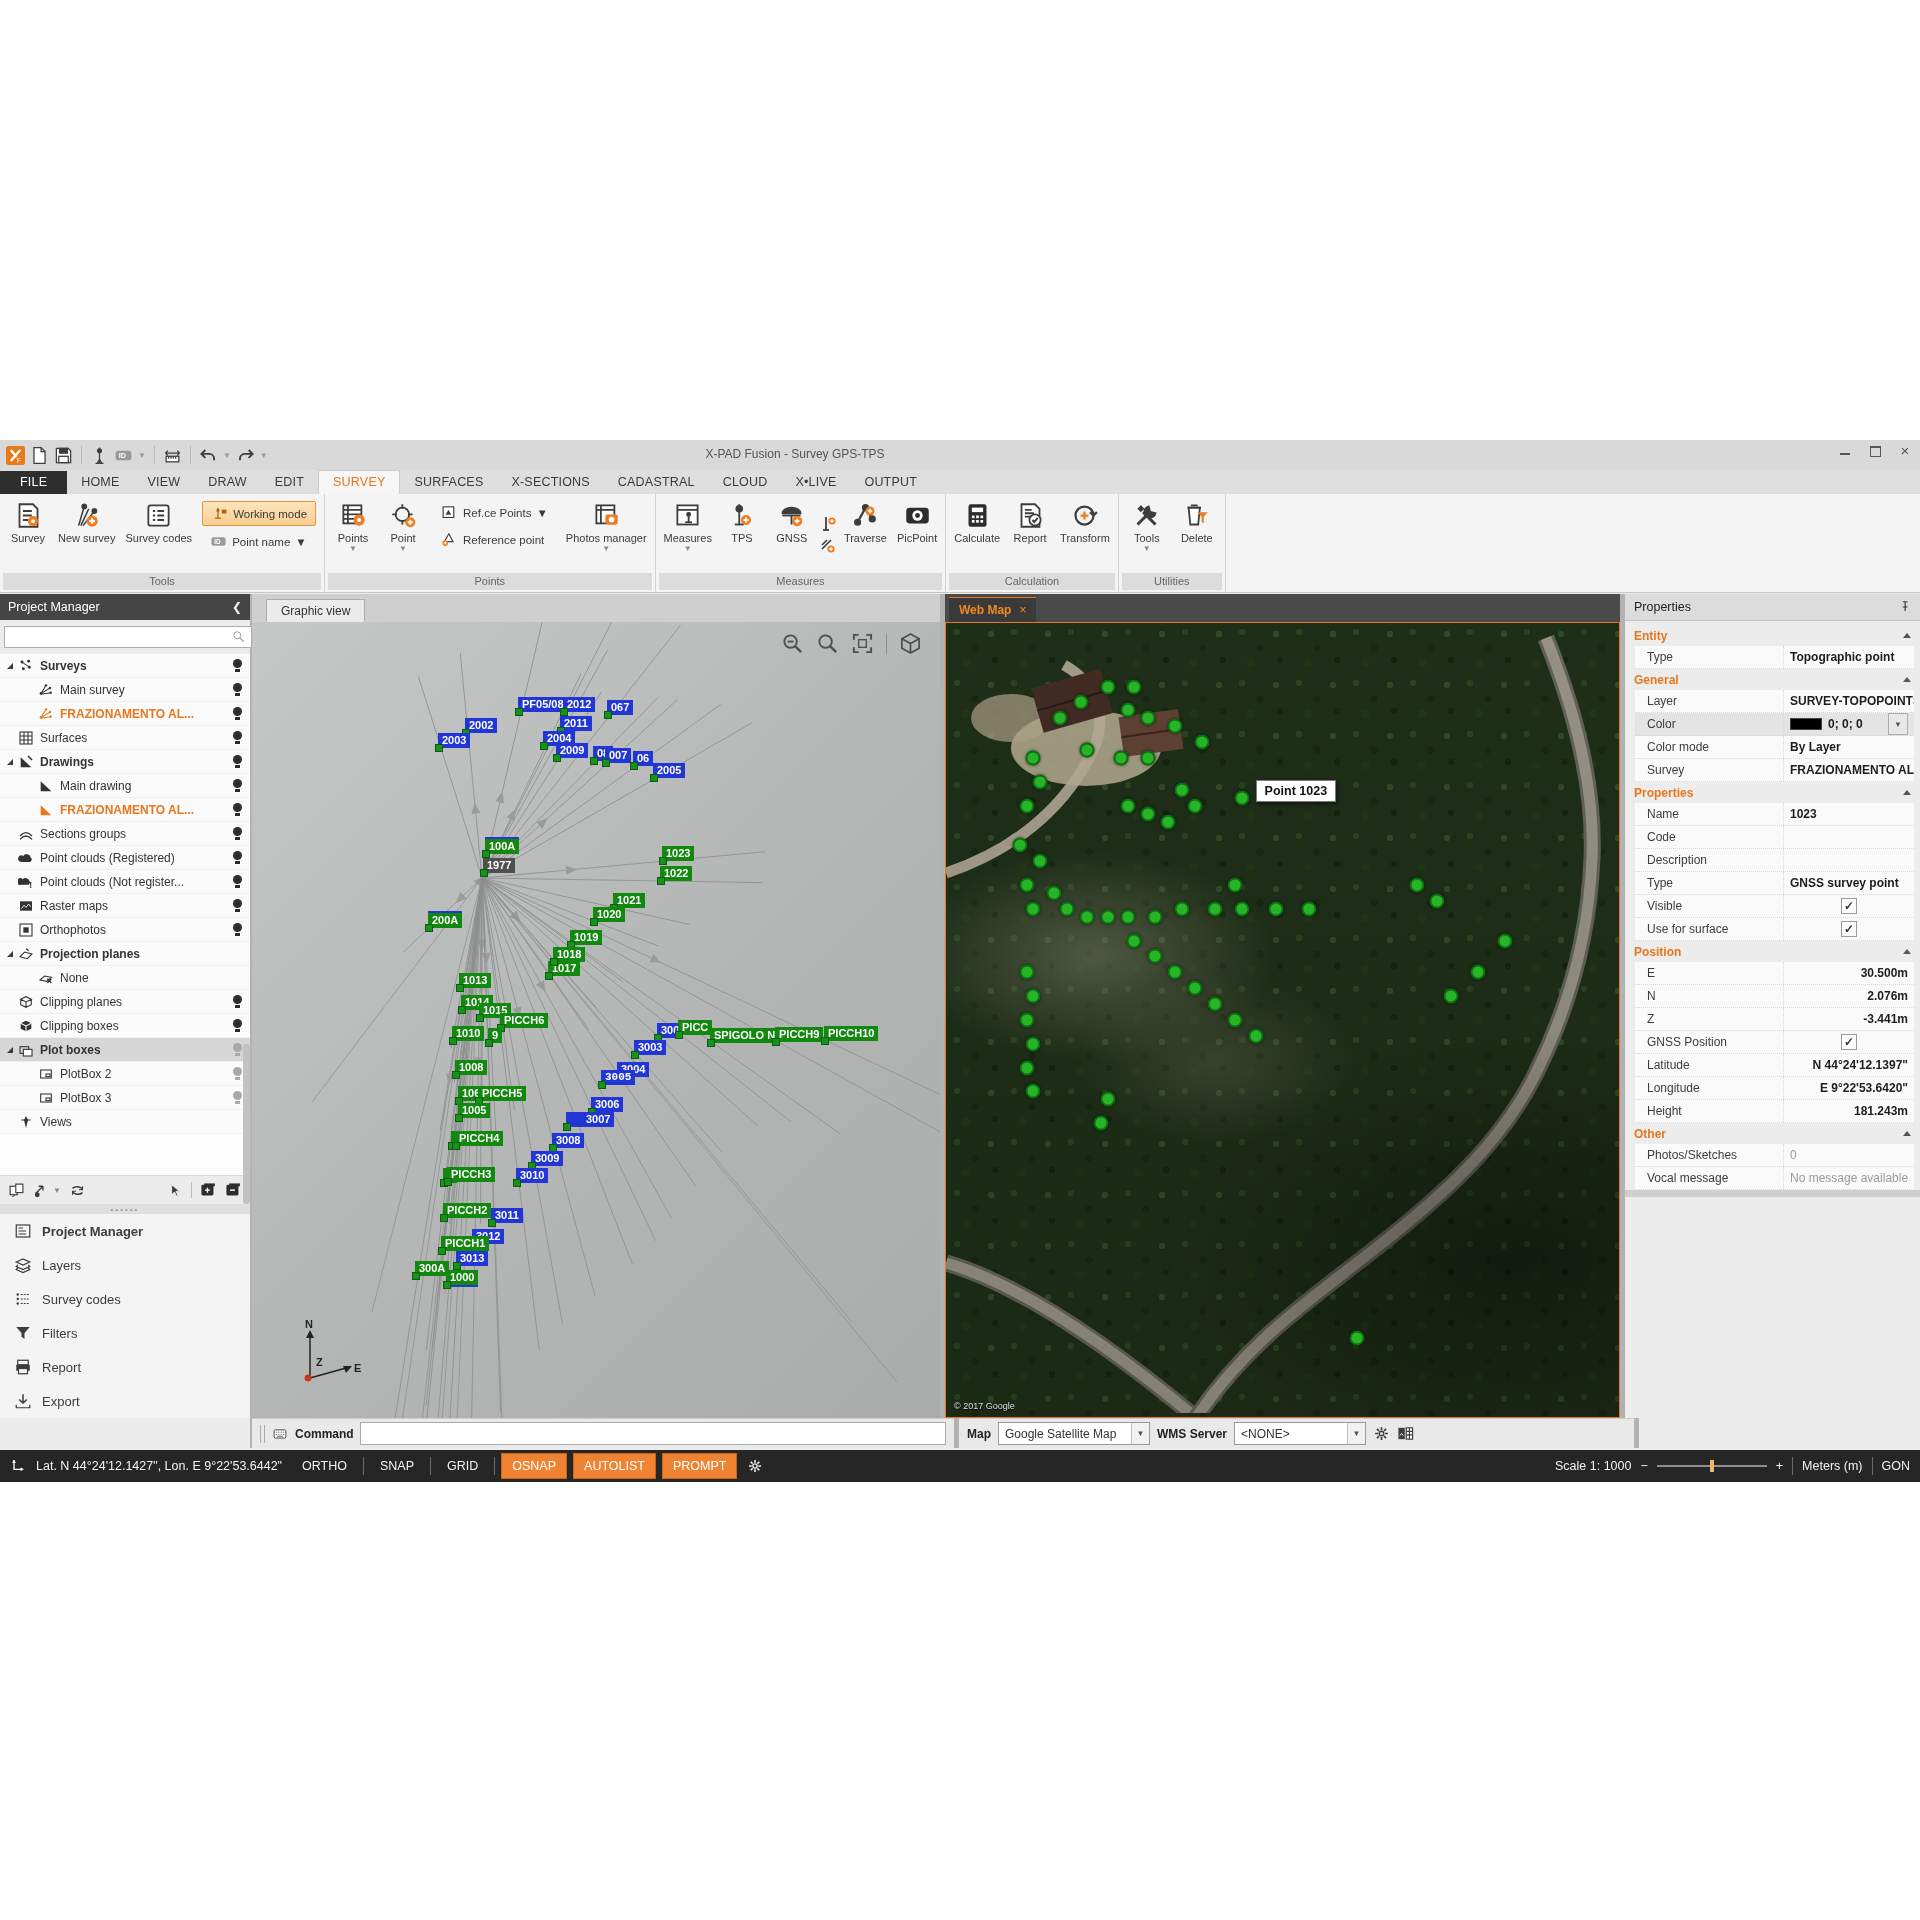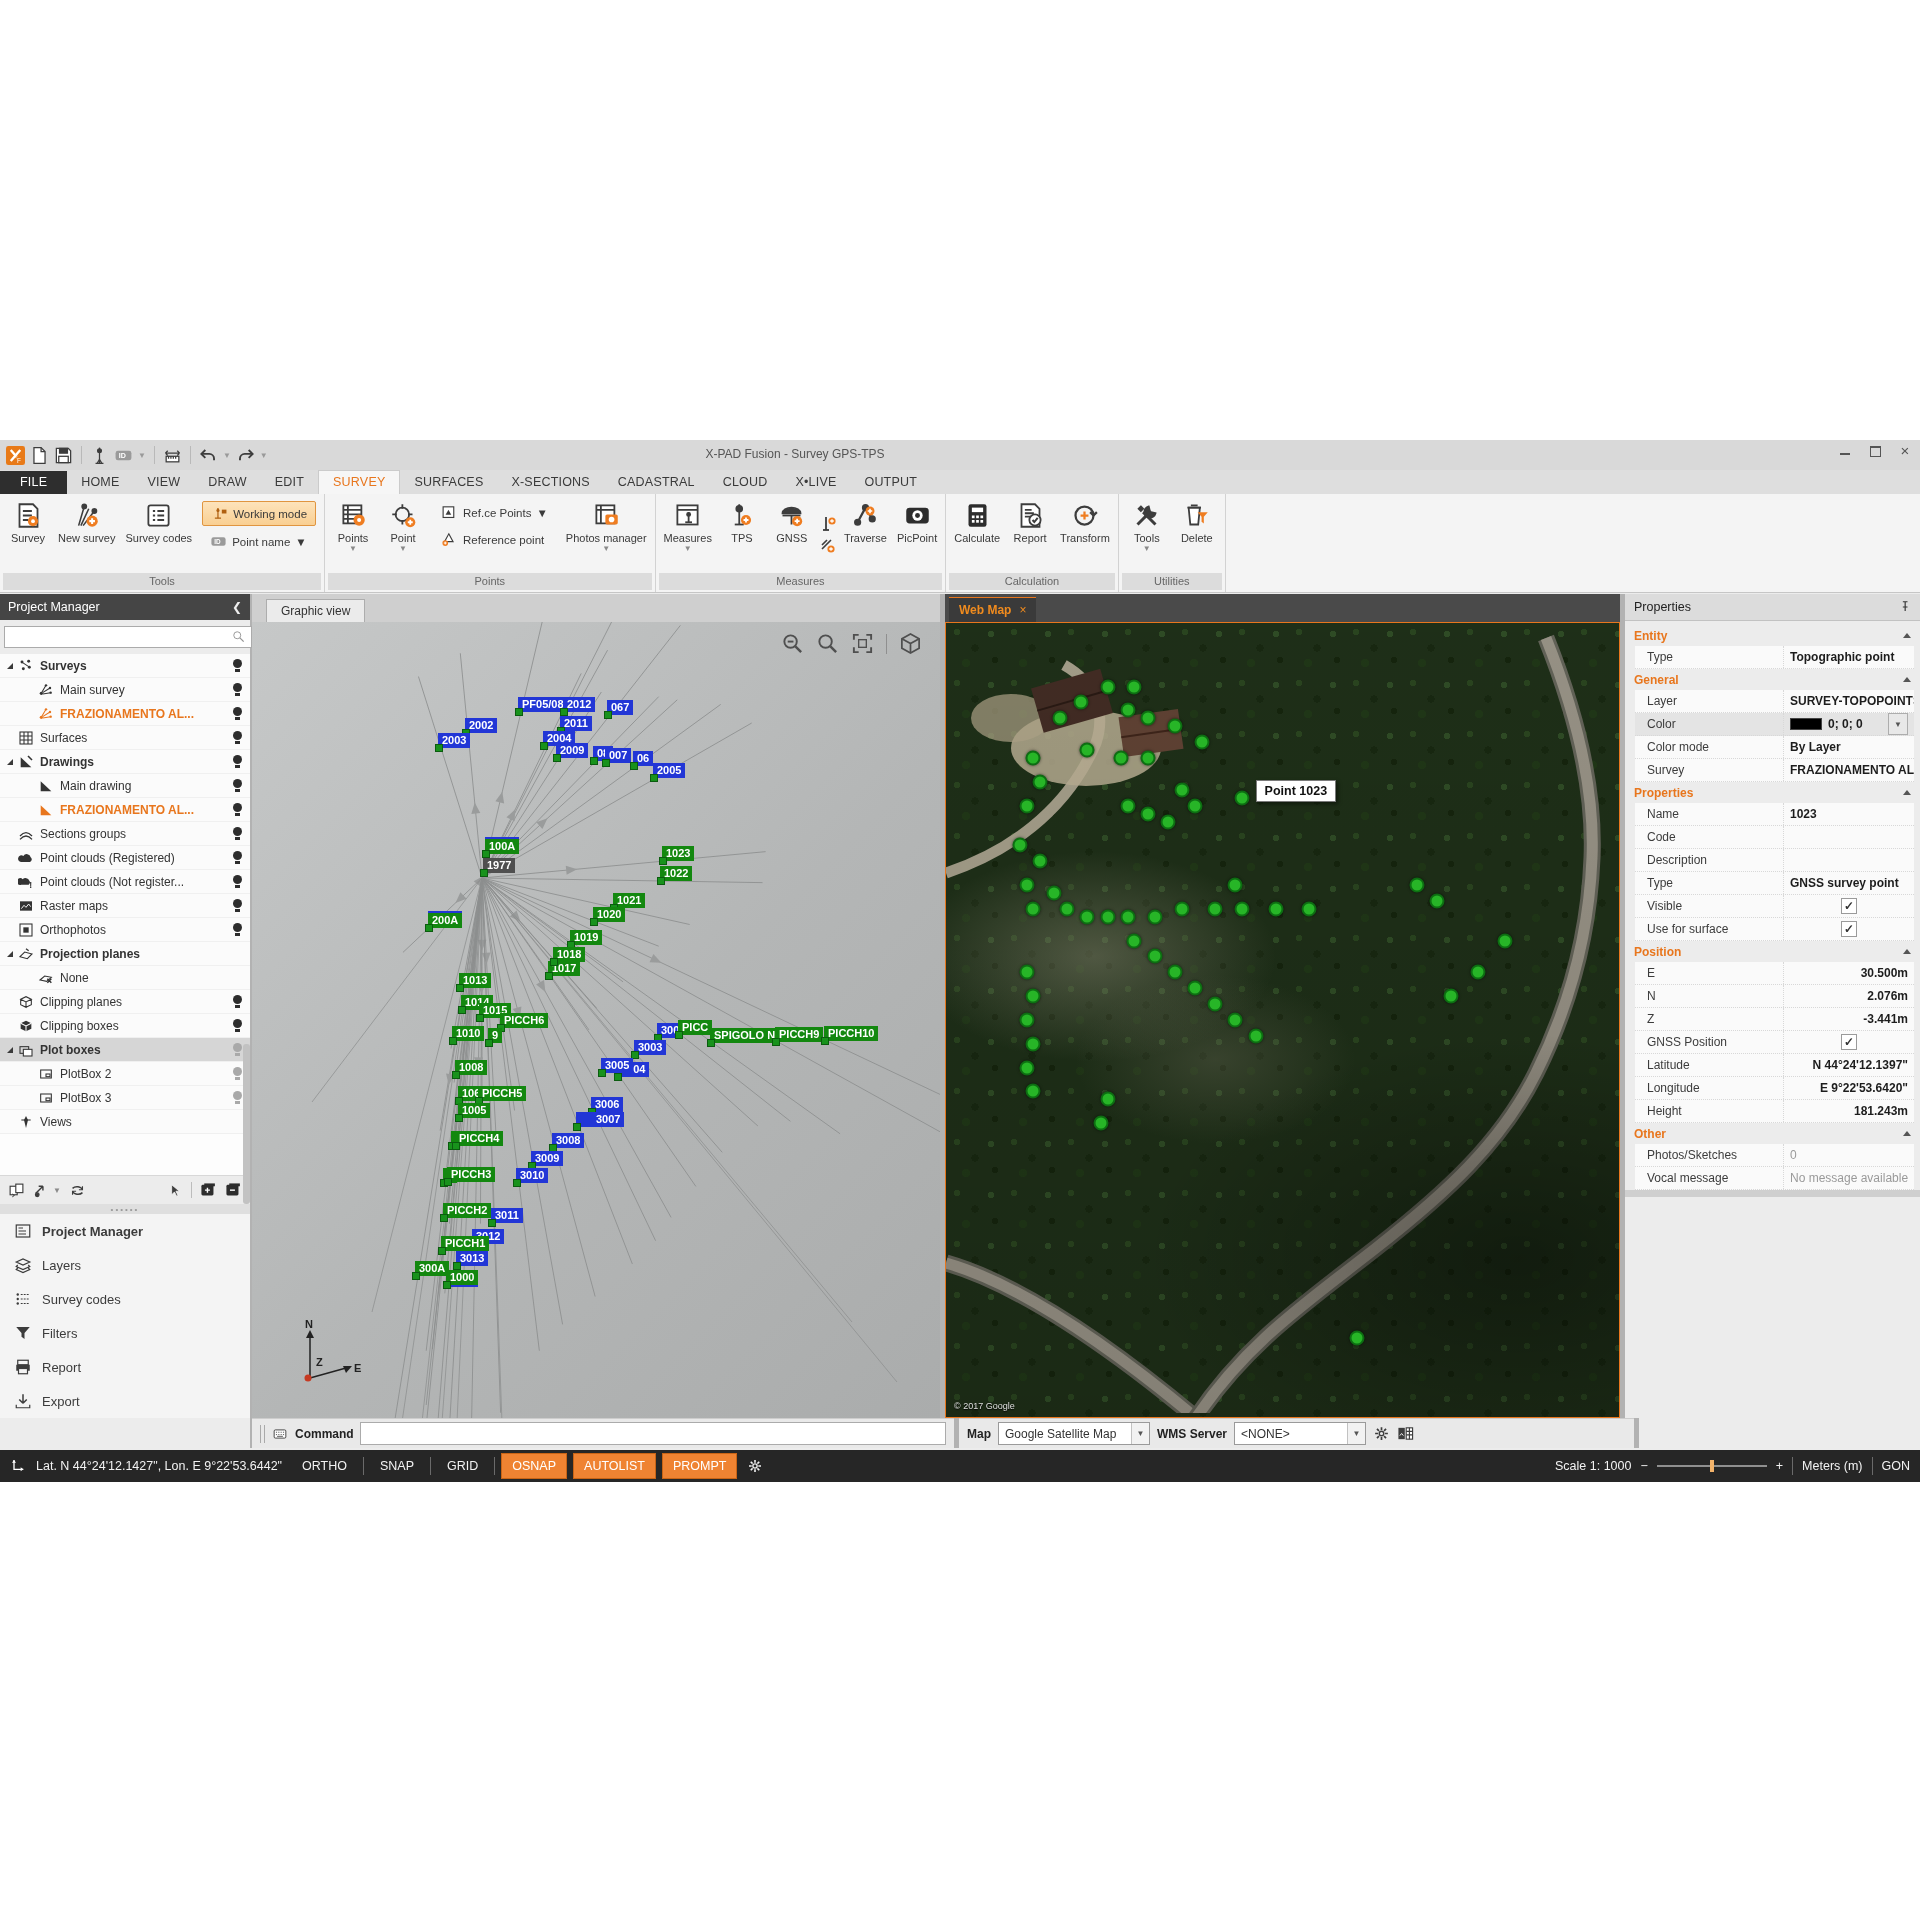--- a/index.html
+++ b/index.html
@@ -1083,23 +1083,23 @@
             <div class="lbl g" style="left: 206px; top: 464px;">106</div>
             <div class="lbl g" style="left: 226px; top: 464px;">PICCH5</div>
             <div class="lbl g" style="left: 206px; top: 481px;">1005</div>
             <div class="lbl b" style="left: 405px; top: 401px;">300</div>
             <div class="lbl g" style="left: 426px; top: 398px;">PICC</div>
             <div class="lbl g" style="left: 458px; top: 406px;">SPIGOLO N</div>
             <div class="lbl g" style="left: 523px; top: 405px;">PICCH9</div>
             <div class="lbl g" style="left: 572px; top: 404px;">PICCH10</div>
             <div class="lbl b" style="left: 382px; top: 418px;">3003</div>
             <div class="lbl b" style="left: 365px; top: 440px;">3004</div>
-            <div class="lbl b" style="left: 349px; top: 436px;">3005</div>
+            <div class="lbl b" style="left: 349px; top: 448px; font-family: Liberation Mono, monospace;">3005</div>
             <div class="lbl b" style="left: 339px; top: 475px;">3006</div>
-            <div class="lbl b" style="left: 324px; top: 490px; padding-left: 20px;">3007</div>
+            <div class="lbl b" style="left: 314px; top: 490px; padding-left: 20px;">3007</div>
             <div class="lbl b" style="left: 300px; top: 511px;">3008</div>
             <div class="lbl b" style="left: 279px; top: 529px;">3009</div>
             <div class="lbl b" style="left: 264px; top: 546px;">3010</div>
             <div class="lbl g" style="left: 199px; top: 509px;">1</div>
             <div class="lbl g" style="left: 203px; top: 509px;">PICCH4</div>
             <div class="lbl g" style="left: 191px; top: 546px;">1</div>
             <div class="lbl g" style="left: 195px; top: 545px;">PICCH3</div>
             <div class="lbl g" style="left: 191px; top: 581px;">PICCH2</div>
             <div class="lbl b" style="left: 239px; top: 586px;">3011</div>
             <div class="lbl b" style="left: 220px; top: 607px;">3012</div>

